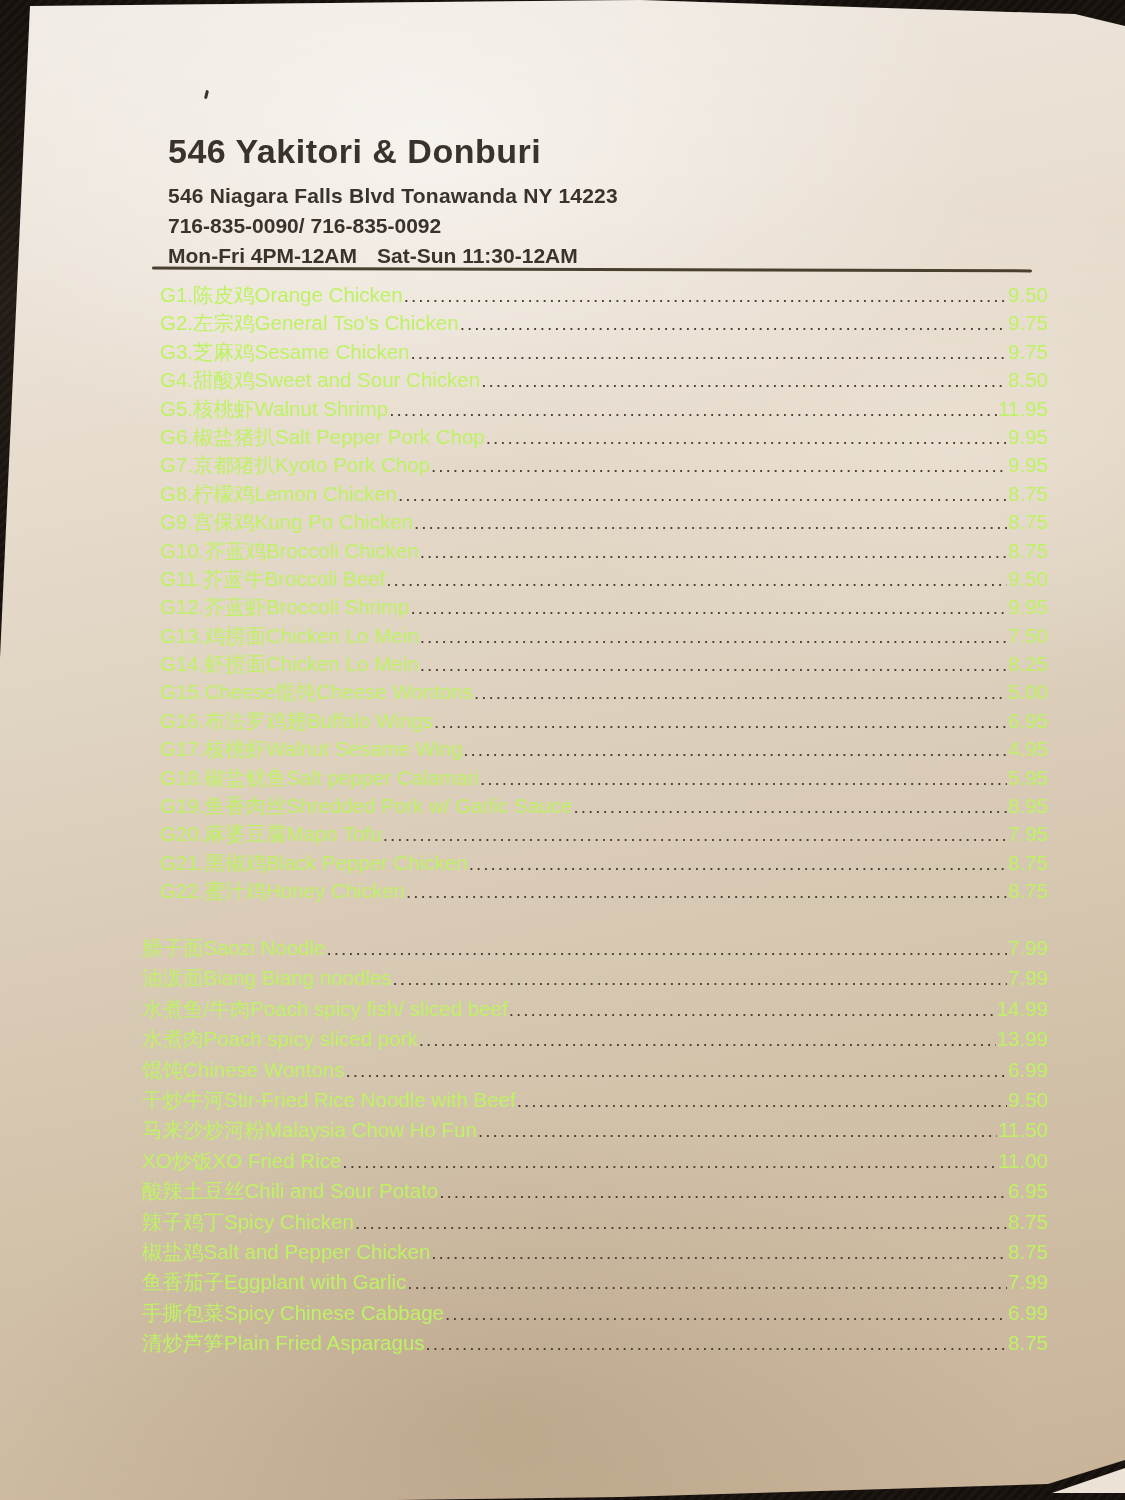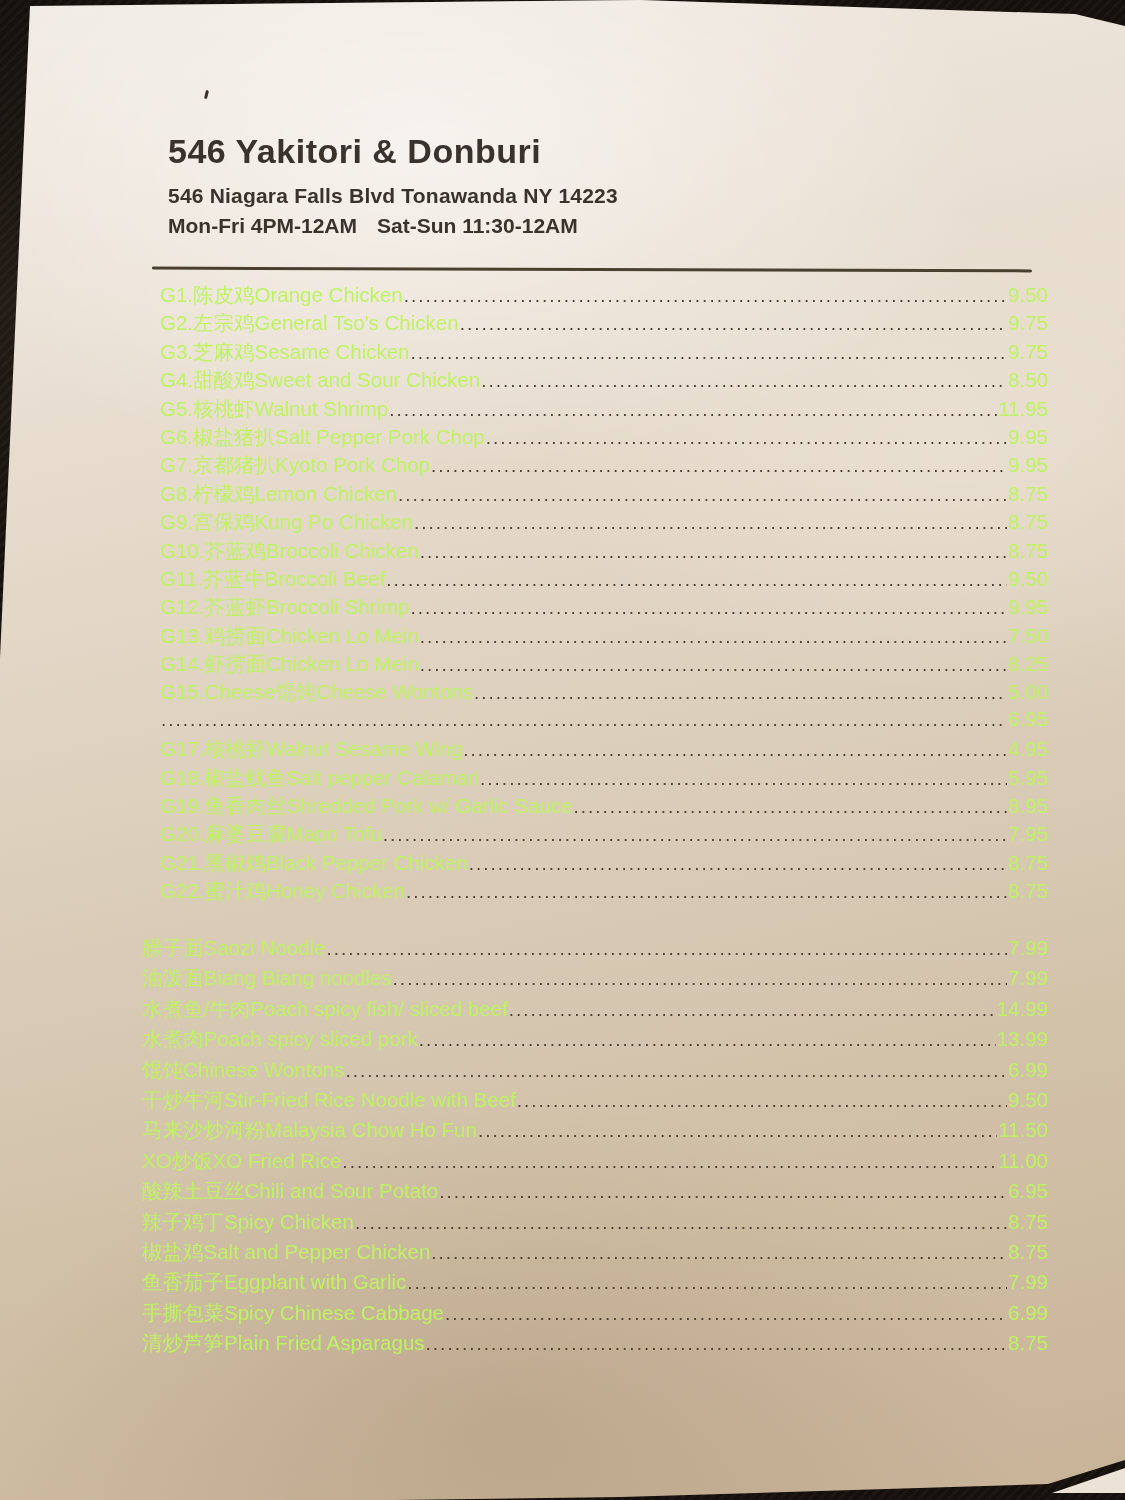--- a/index.html
+++ b/index.html
@@ -68,20 +68,21 @@
 <body>
 
 <div class="backdrop"></div>
 <div class="paper"></div>
 <div class="paper-curl"></div>
 <div class="speck"></div>
 
 <div class="header">
   <div class="title">546 Yakitori &amp; Donburi</div>
   <div class="addr">546 Niagara Falls Blvd Tonawanda NY 14223</div>
+  <div class="phone">716-835-0090/ 716-835-0092</div>
   <div class="hours">
     <span>Mon-Fri 4PM-12AM</span>
     <span>Sat-Sun 11:30-12AM</span>
   </div>
 </div>
 
 <div class="rule"></div>
 
 <div class="menu menu-g" id="menu-g">
     <div class="row">
@@ -153,20 +154,21 @@
       <span class="item-name">G14.虾捞面Chicken Lo Mein</span>
       <span class="dots"></span>
       <span class="item-price">8.25</span>
     </div>
     <div class="row">
       <span class="item-name">G15.Cheese馄饨Cheese Wontons</span>
       <span class="dots"></span>
       <span class="item-price">5.00</span>
     </div>
     <div class="row">
+      <span class="item-name">G16.布法罗鸡翅Buffalo Wings</span>
       <span class="dots"></span>
       <span class="item-price">6.95</span>
     </div>
     <div class="row">
       <span class="item-name">G17.核桃虾Walnut Sesame Wing</span>
       <span class="dots"></span>
       <span class="item-price">4.95</span>
     </div>
     <div class="row">
       <span class="item-name">G18.椒盐鱿鱼Salt pepper Calamari</span>

